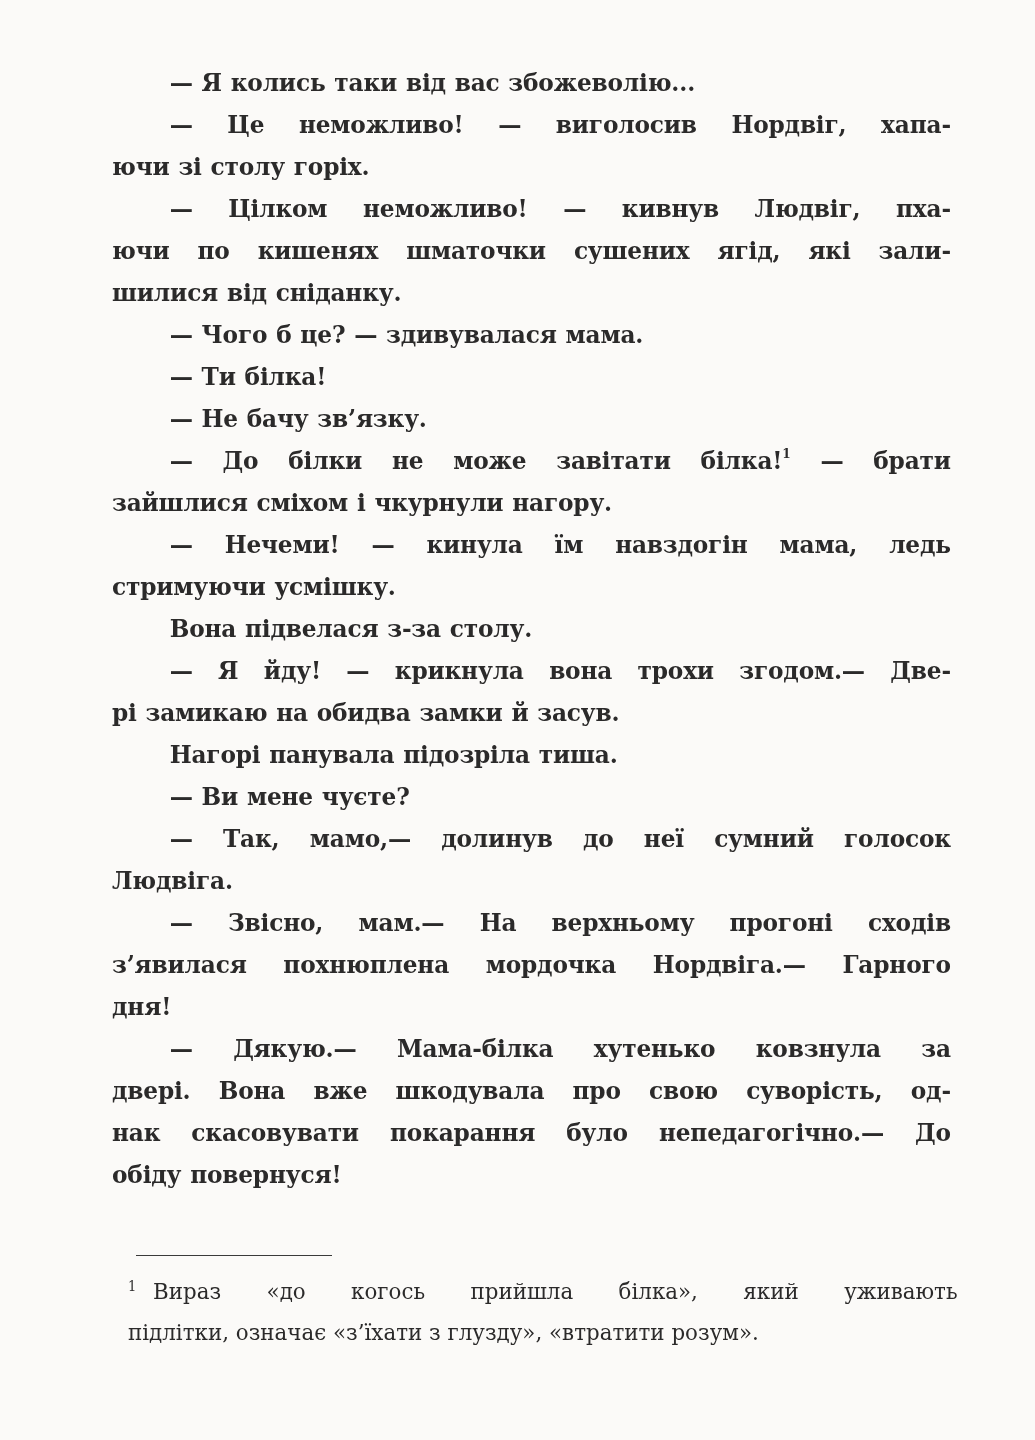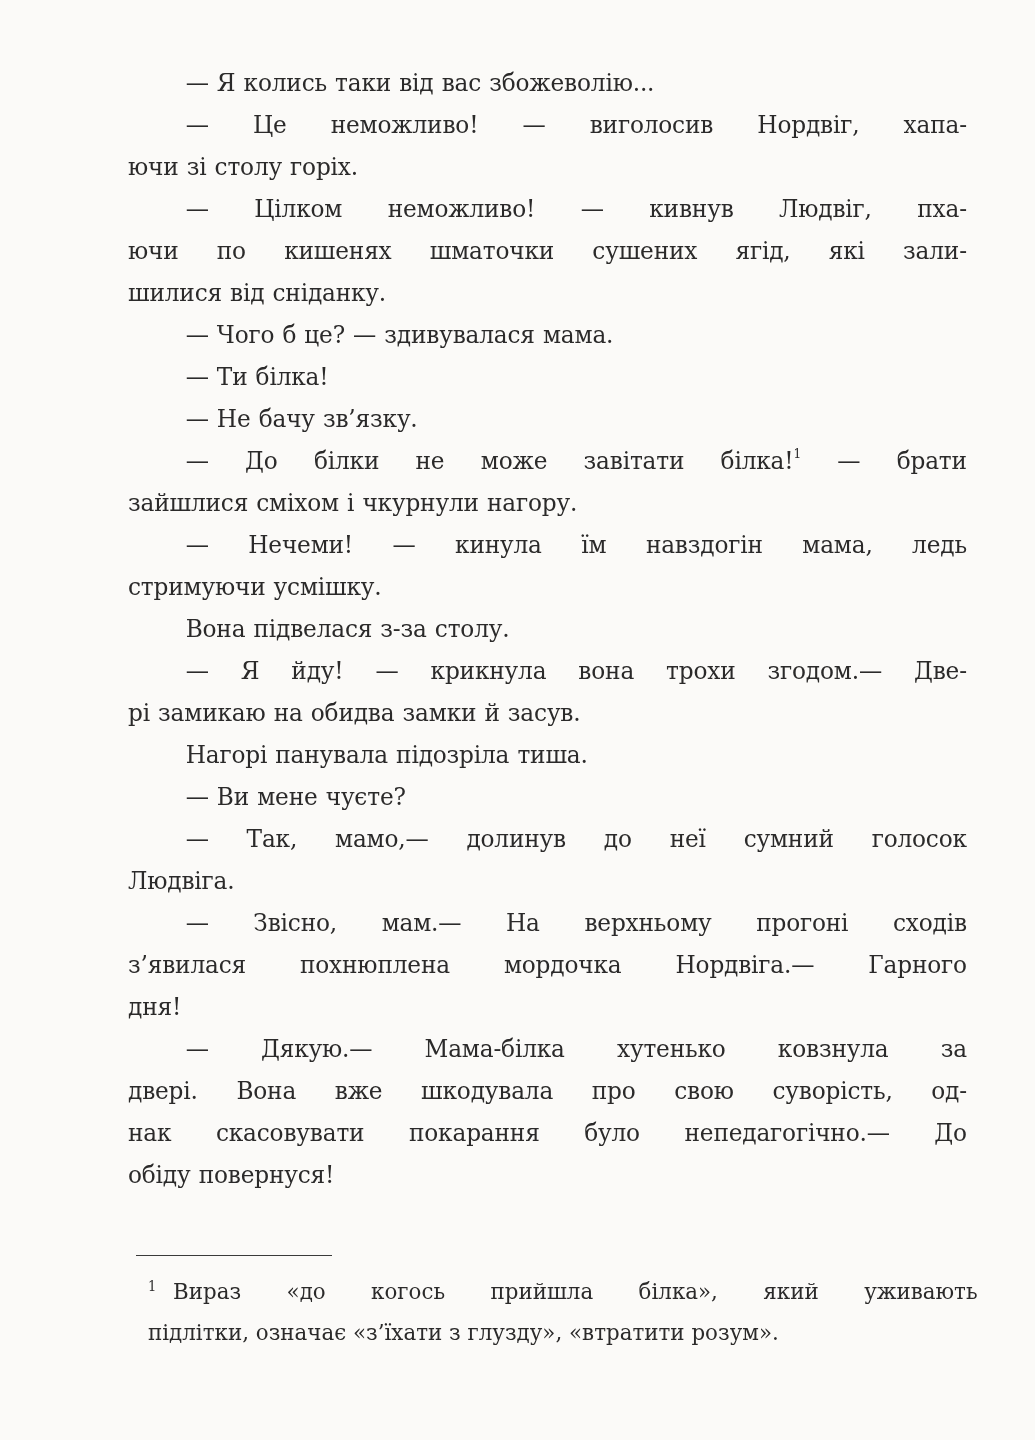--- a/index.html
+++ b/index.html
@@ -10,23 +10,24 @@
     width: 1035px;
     height: 1440px;
     background: #fbfaf8;
     position: relative;
     overflow: hidden;
     color: #2b2a2a;
     font-family: "DejaVu Serif", "Liberation Serif", serif;
   }
   .page {
     position: absolute;
-    left: 128px;
+    left: 112px;
     top: 62px;
     width: 838px;
+    font-weight: bold;
   }
   .para {
     font-size: 25px;
     line-height: 42px;
     margin: 0;
     text-align: justify;
     text-align-last: left;
     text-indent: 62px;
     letter-spacing: -0.2px;
     word-spacing: 1px;
@@ -56,21 +57,21 @@
   .footnote-rule {
     position: absolute;
     left: 136px;
     top: 1255px;
     width: 196px;
     height: 0;
     border-top: 1.5px solid #3a3a3a;
   }
   .footnote {
     position: absolute;
-    left: 148px;
+    left: 128px;
     top: 1266px;
     width: 830px;
   }
   .footnote .fn-line {
     display: block;
     font-size: 23px;
     line-height: 41px;
     text-align: justify;
     text-align-last: justify;
     transform: scaleX(0.93);

